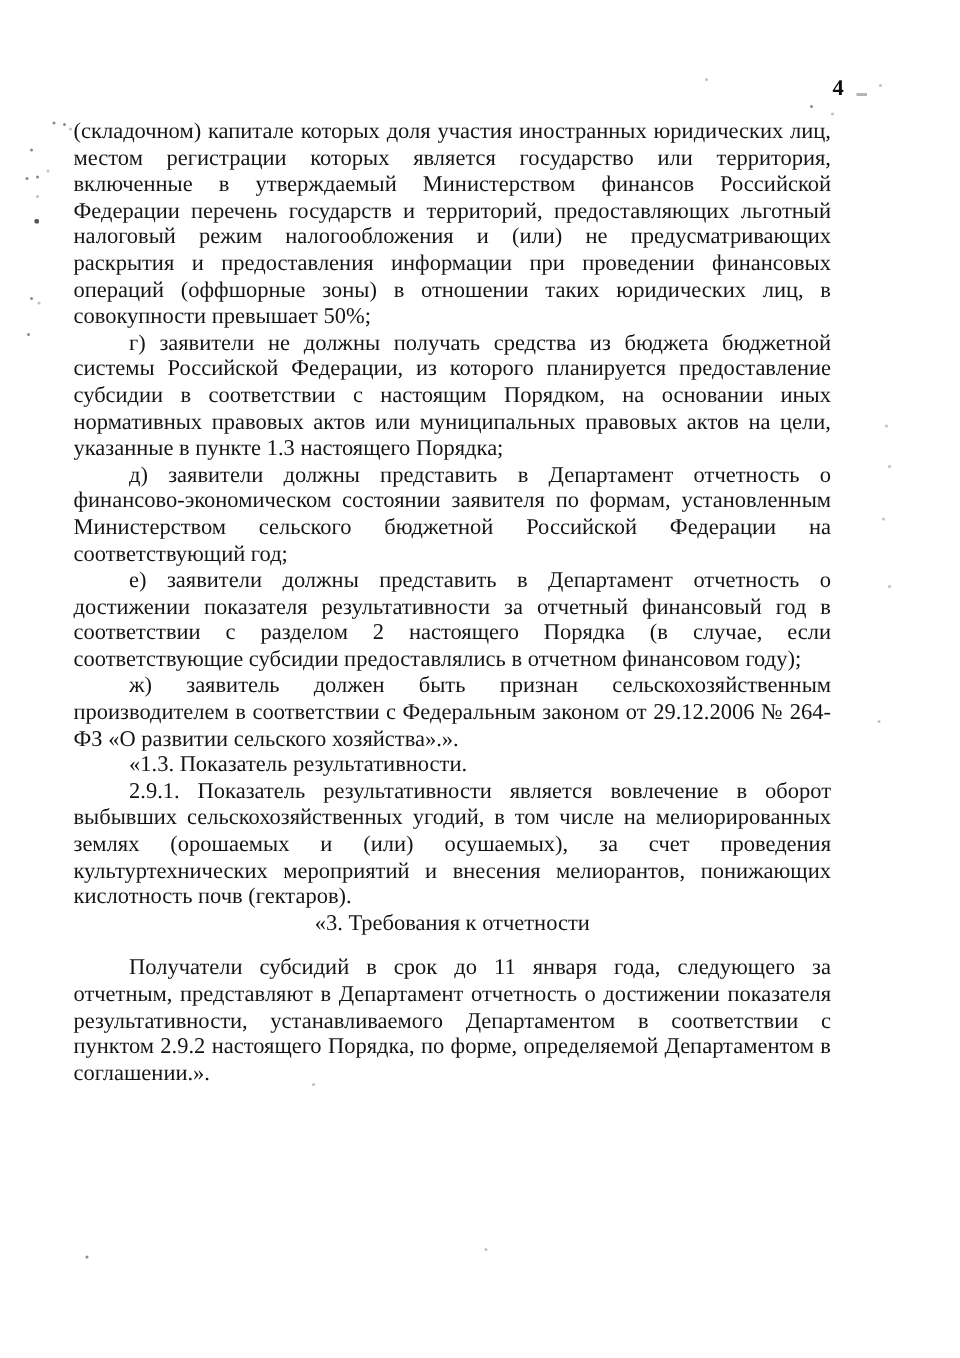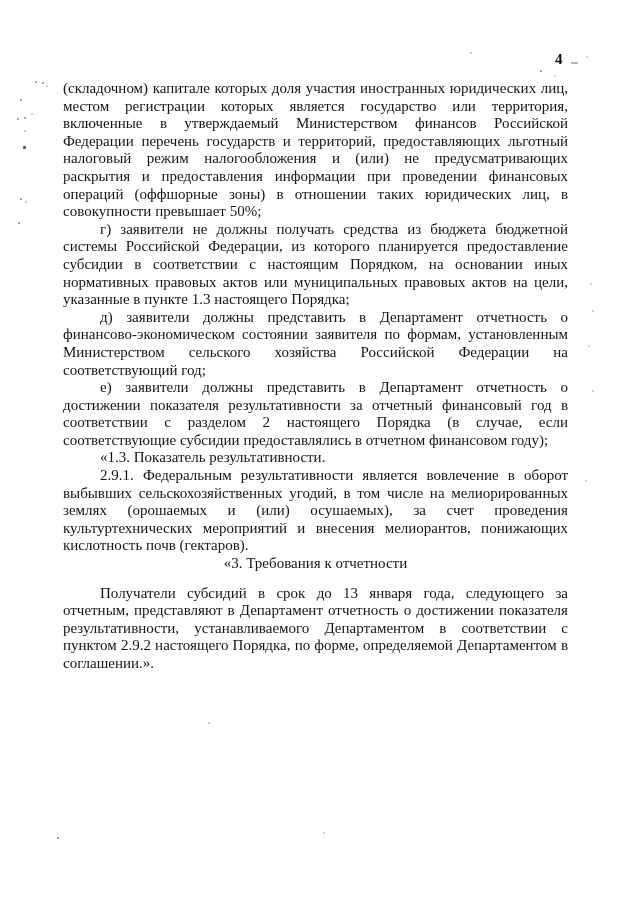--- a/index.html
+++ b/index.html
@@ -20,21 +20,21 @@
     position: absolute;
     top: 51px;
     left: 555px;
     font-size: 15px;
     font-weight: bold;
     color: #0d0d0d;
     letter-spacing: 0.5px;
   }
   .text-block {
     position: absolute;
-    left: 63px;
+    left: 49px;
     top: 80px;
     width: 505px;
     font-size: 15px;
     line-height: 17.6px;
     text-align: justify;
     text-justify: inter-word;
   }
   .text-block p {
     margin: 0;
     padding: 0;
@@ -65,27 +65,28 @@
 </head>
 <body>
 
 <div class="page">
 
   <div class="page-number">4</div>
 
   <div class="text-block">
       <p class="">(складочном) капитале которых доля участия иностранных юридических лиц, местом регистрации которых является государство или территория, включенные в утверждаемый Министерством финансов Российской Федерации перечень государств и территорий, предоставляющих льготный налоговый режим налогообложения и (или) не предусматривающих раскрытия и предоставления информации при проведении финансовых операций (оффшорные зоны) в отношении таких юридических лиц, в совокупности превышает 50%;</p>
       <p class="indent">г) заявители не должны получать средства из бюджета бюджетной системы Российской Федерации, из которого планируется предоставление субсидии в соответствии с настоящим Порядком, на основании иных нормативных правовых актов или муниципальных правовых актов на цели, указанные в пункте 1.3 настоящего Порядка;</p>
-      <p class="indent">д) заявители должны представить в Департамент отчетность о финансово-экономическом состоянии заявителя по формам, установленным Министерством сельского хозяйства Российской Федерации на соответствующий год;</p>
+      <p class="indent">д) заявители должны представить в Департамент отчетность о финансово-экономическом состоянии заявителя по формам, установленным Министерством сельского бюджетной Российской Федерации на соответствующий год;</p>
       <p class="indent">е) заявители должны представить в Департамент отчетность о достижении показателя результативности за отчетный финансовый год в соответствии с разделом 2 настоящего Порядка (в случае, если соответствующие субсидии предоставлялись в отчетном финансовом году);</p>
+      <p class="indent">ж) заявитель должен быть признан сельскохозяйственным производителем в соответствии с Федеральным законом от 29.12.2006 № 264-ФЗ «О развитии сельского хозяйства».».</p>
       <p class="indent">«1.3. Показатель результативности.</p>
-      <p class="indent">2.9.1. Федеральным результативности является вовлечение в оборот выбывших сельскохозяйственных угодий, в том числе на мелиорированных землях (орошаемых и (или) осушаемых), за счет проведения культуртехнических мероприятий и внесения мелиорантов, понижающих кислотность почв (гектаров).</p>
+      <p class="indent">2.9.1. Показатель результативности является вовлечение в оборот выбывших сельскохозяйственных угодий, в том числе на мелиорированных землях (орошаемых и (или) осушаемых), за счет проведения культуртехнических мероприятий и внесения мелиорантов, понижающих кислотность почв (гектаров).</p>
       <p class=" center">«3. Требования к отчетности</p>
       <p class="spacer"></p>
-      <p class="indent">Получатели субсидий в срок до 13 января года, следующего за отчетным, представляют в Департамент отчетность о достижении показателя результативности, устанавливаемого Департаментом в соответствии с пунктом 2.9.2 настоящего Порядка, по форме, определяемой Департаментом в соглашении.».</p>
+      <p class="indent">Получатели субсидий в срок до 11 января года, следующего за отчетным, представляют в Департамент отчетность о достижении показателя результативности, устанавливаемого Департаментом в соответствии с пунктом 2.9.2 настоящего Порядка, по форме, определяемой Департаментом в соглашении.».</p>
     </div>
 
   <div class="speck faint" style="left:470px; top:52px;"></div>
   <div class="speck faint" style="left:586px; top:56px;"></div>
   <div class="speck dash" style="left:571px; top:62px;"></div>
   <div class="speck" style="left:540px; top:70px;"></div>
   <div class="speck faint" style="left:554px; top:75px;"></div>
   <div class="speck" style="left:35px;  top:81px;"></div>
   <div class="speck" style="left:42px;  top:82px;"></div>
   <div class="speck faint" style="left:46px;  top:85px;"></div>

